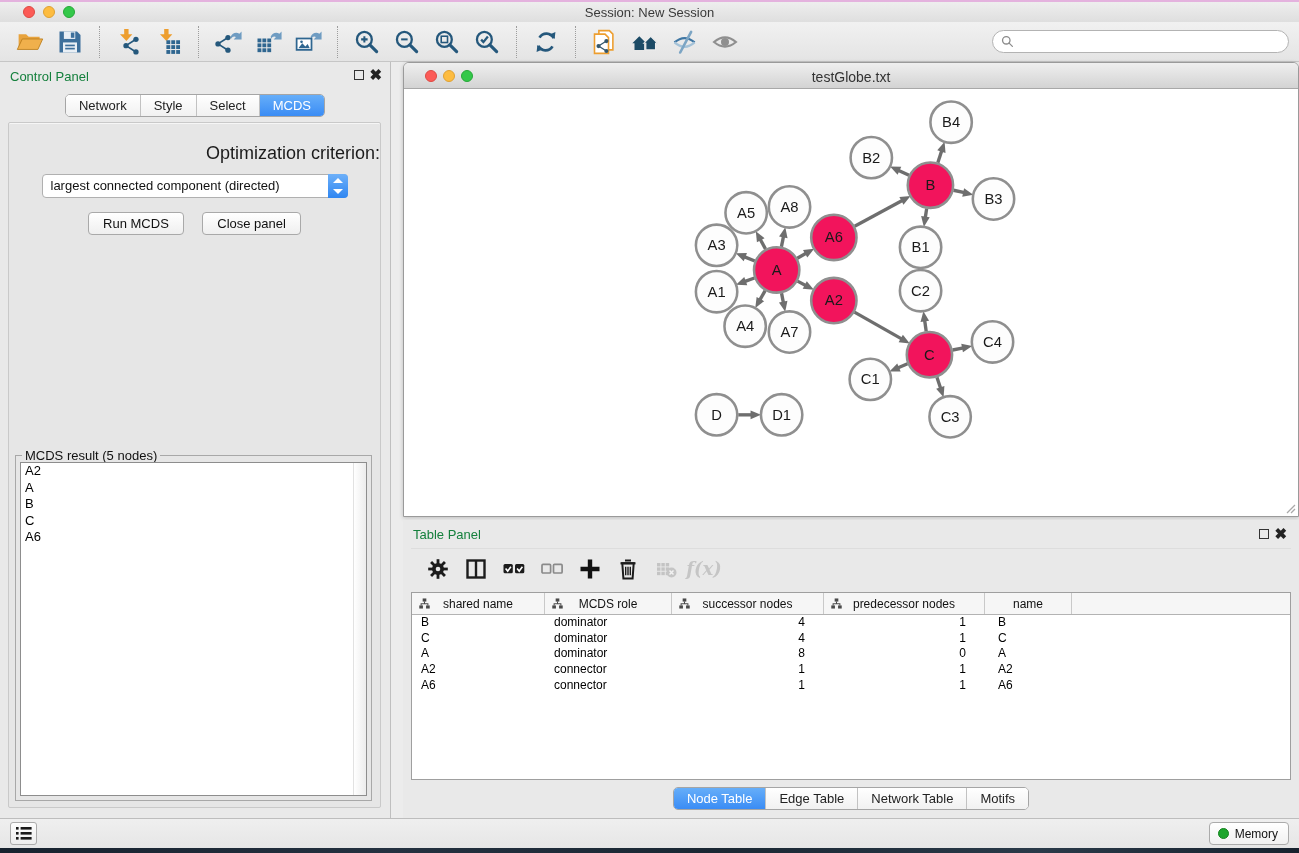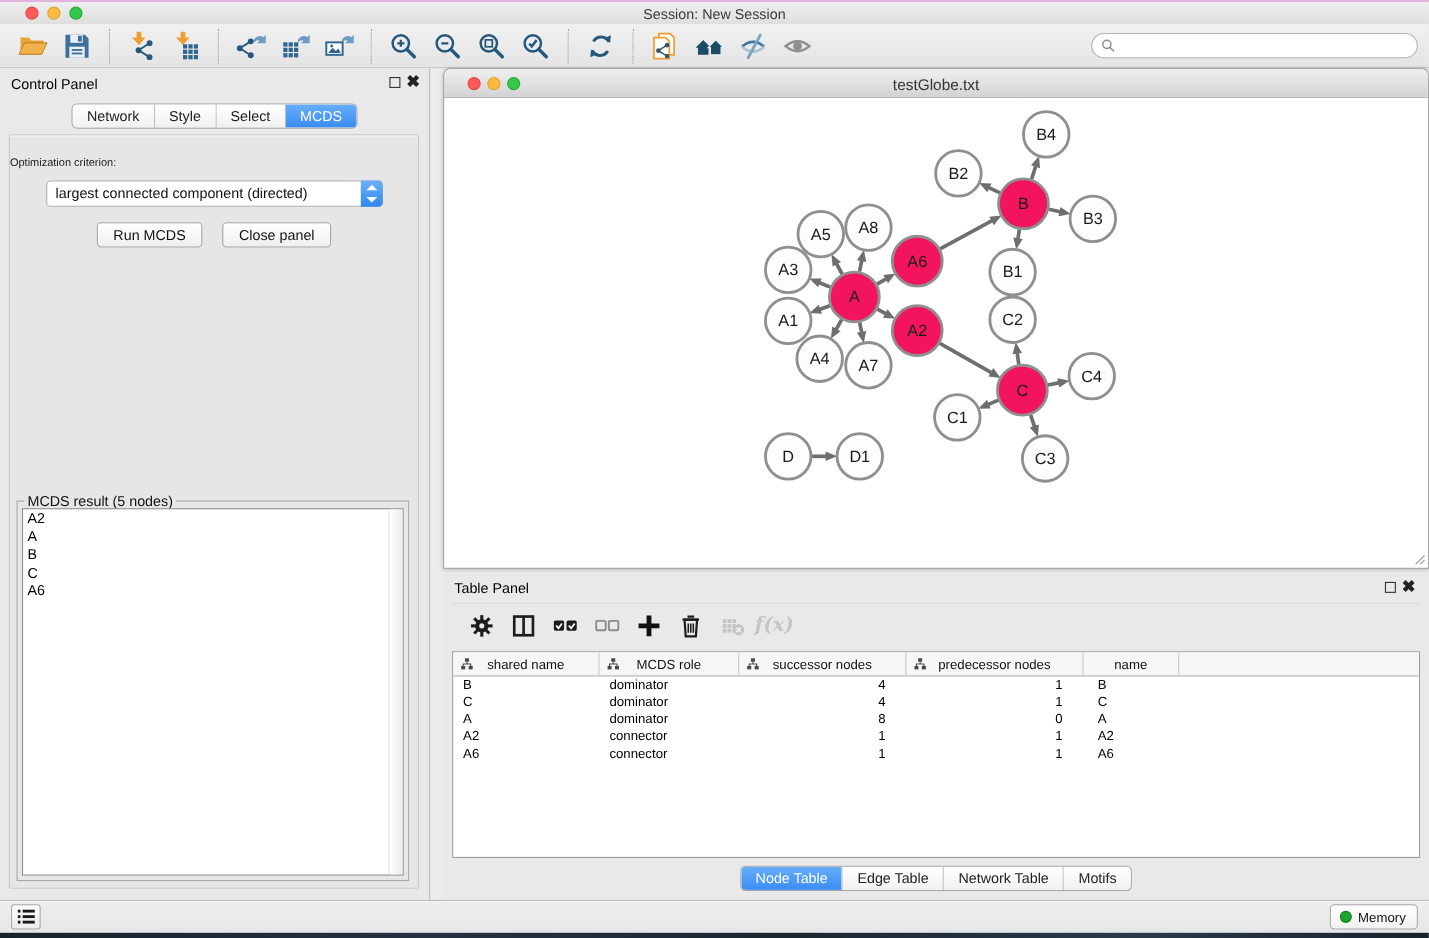--- a/index.html
+++ b/index.html
@@ -22,38 +22,38 @@
     display:flex; align-items:center; padding:0 10px; }
   .tb-btn { width:40px; height:34px; display:flex; align-items:center; justify-content:center; cursor:default; }
   .tb-btn svg { width:28px; height:28px; display:block; }
   .tb-sep { width:0; height:32px; border-left:1px dotted #9d9d9d; margin:0 9px; }
   #search-box { margin-left:auto; width:297px; height:23px; background:#fff; border:1px solid #b3b3b3;
     border-radius:12px; display:flex; align-items:center; padding:0 8px; }
   #search-box input { border:none; outline:none; flex:1; font-size:12px; margin-left:6px; background:transparent; }
 
   
   .panel-header { height:28px; position:relative; }
-  .panel-title { position:absolute; left:10px; top:7px; font-size:13px; color:#000000; }
+  .panel-title { position:absolute; left:10px; top:7px; font-size:13px; color:#15803d; }
   .float-btn { position:absolute; top:8px; width:10px; height:10px; border:1.6px solid #333; }
   .close-btn { position:absolute; top:4px; font-size:15px; font-weight:bold; color:#222; line-height:18px; }
 
   
   .seg { display:inline-flex; border:1px solid #a5a5a5; border-radius:5px; overflow:hidden; background:#fff; }
   .seg .seg-tab { padding:3px 13px; font-size:13px; color:#222; background:linear-gradient(#ffffff,#f1f1f1);
     border-left:1px solid #c2c2c2; white-space:nowrap; }
   .seg .seg-tab:first-child { border-left:none; }
   .seg .seg-tab.active { background:linear-gradient(#66aef9,#3a8cf5); color:#fff; }
 
   
   #control-panel { position:absolute; left:0; top:62px; width:391px; height:756px;
     background:#e9e9e9; border-right:1px solid #bfbfbf; }
   #cp-tabs { position:absolute; left:0; right:0; top:32px; text-align:center; }
   #cp-inner { position:absolute; left:8px; right:9px; top:60px; bottom:10px;
     background:#e6e6e6; border:1px solid #c9c9c9; border-radius:2px; box-shadow:inset 0 1px 0 #f6f6f6; }
-  #opt-label { text-align:left; margin-top:20px; font-size:10px; color:#1b1b1b; }
+  #opt-label { text-align:right; margin-top:20px; font-size:18px; color:#1b1b1b; }
   #criterion { margin:10px auto 0; width:306px; height:24px; background:#fff; border:1px solid #b0b0b0;
     border-radius:4px; position:relative; font-size:13px; line-height:22px; padding-left:8px; color:#111; }
   #criterion .spin { position:absolute; right:-1px; top:-1px; width:20px; height:24px; border-radius:0 4px 4px 0;
     background:linear-gradient(#6db0f9,#2f86f1); }
   #criterion .spin i { position:absolute; left:5px; width:0; height:0; border-left:5px solid transparent; border-right:5px solid transparent; }
   #criterion .spin .up { top:4px; border-bottom:5px solid #fff; }
   #criterion .spin .dn { bottom:4px; border-top:5px solid #fff; }
   #cp-buttons { margin-top:14px; text-align:center; }
   .push-btn { display:inline-block; padding:3px 14px; font-size:13px; color:#111;
     background:linear-gradient(#ffffff,#efefef); border:1px solid #a9a9a9; border-radius:4px; margin:0 7px; }

